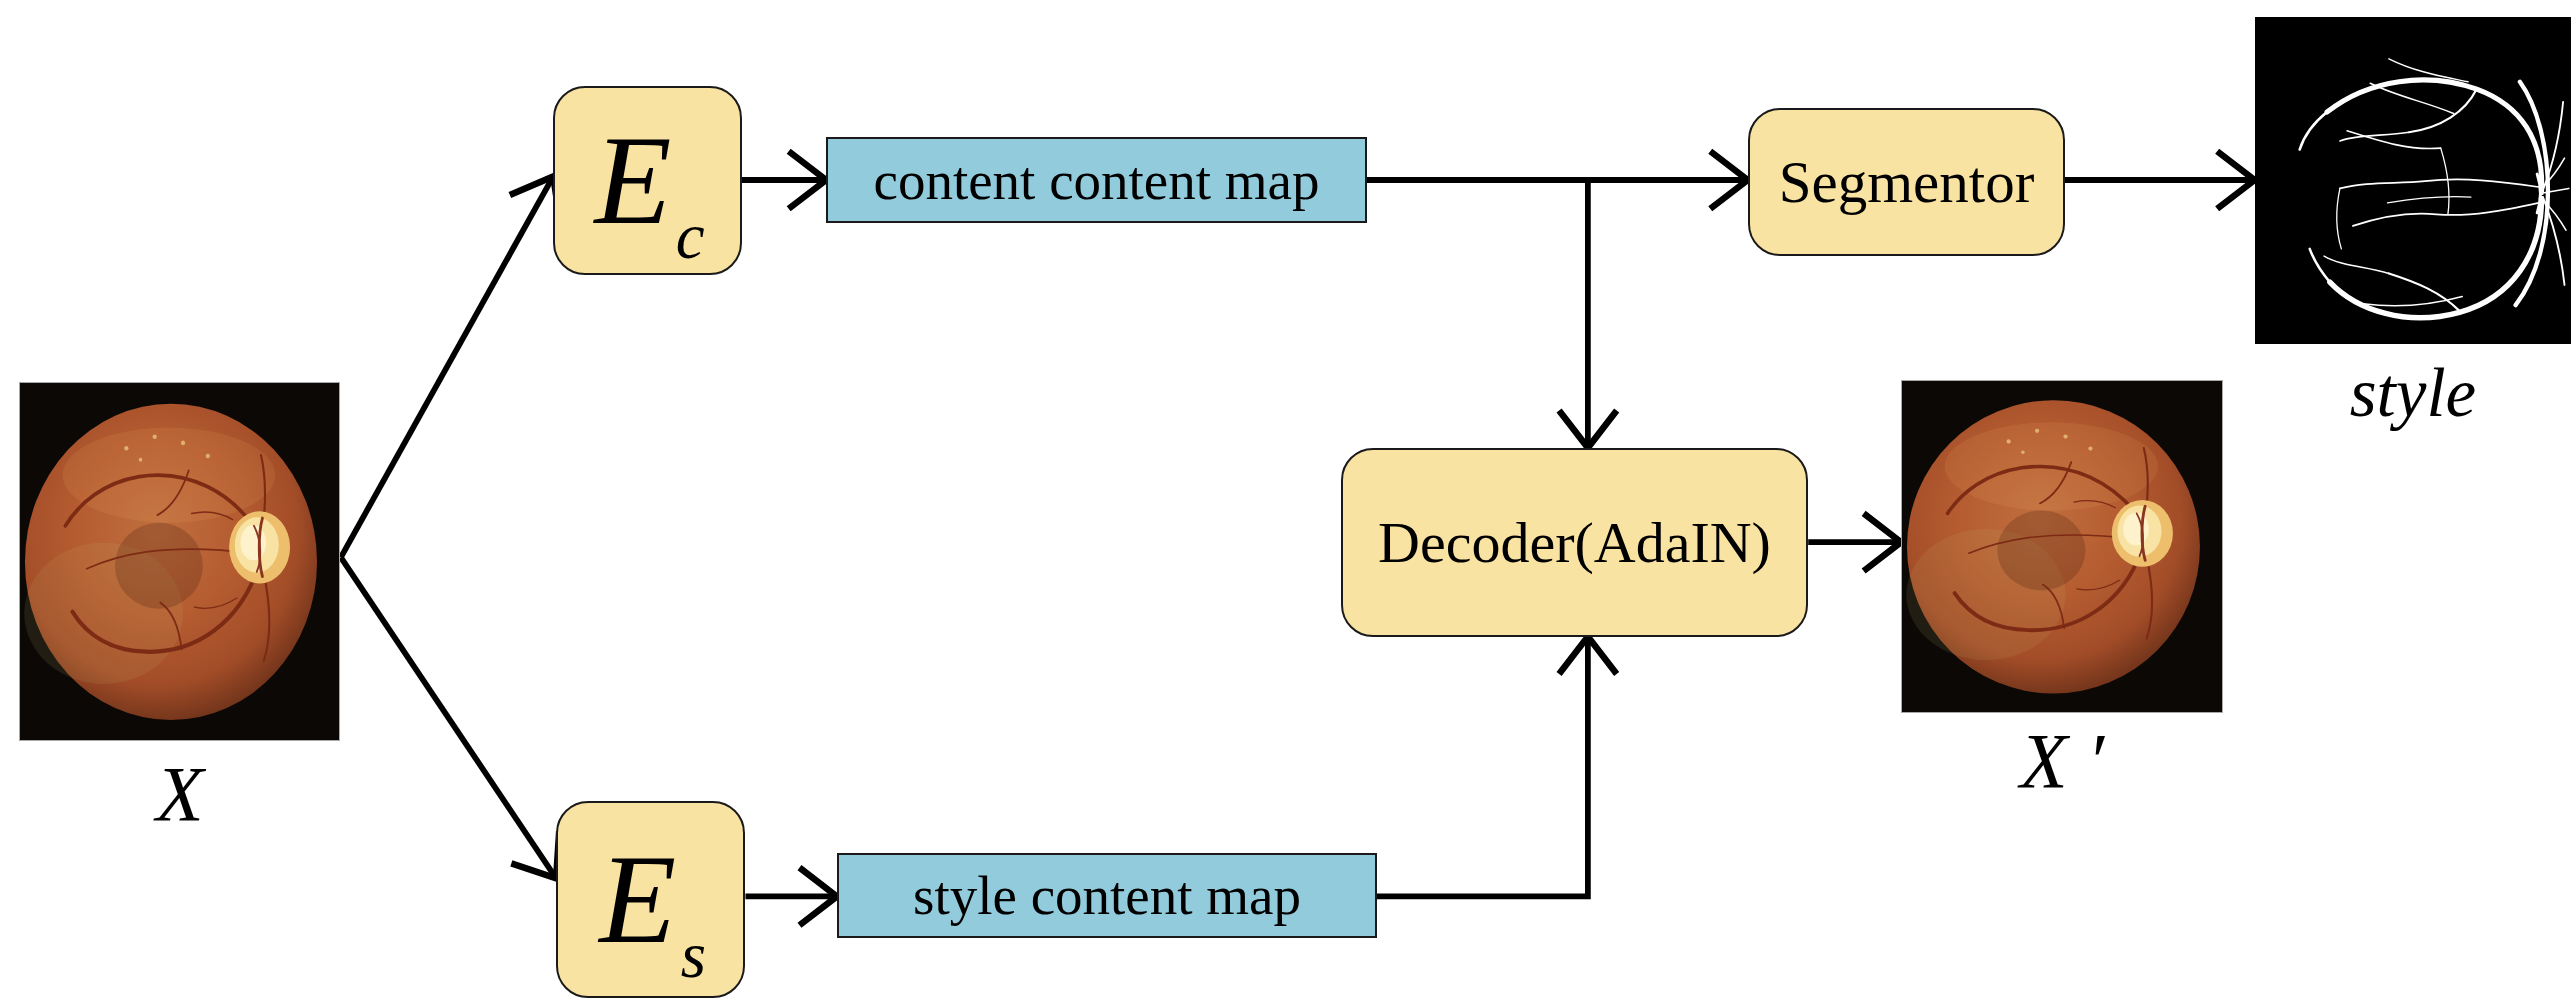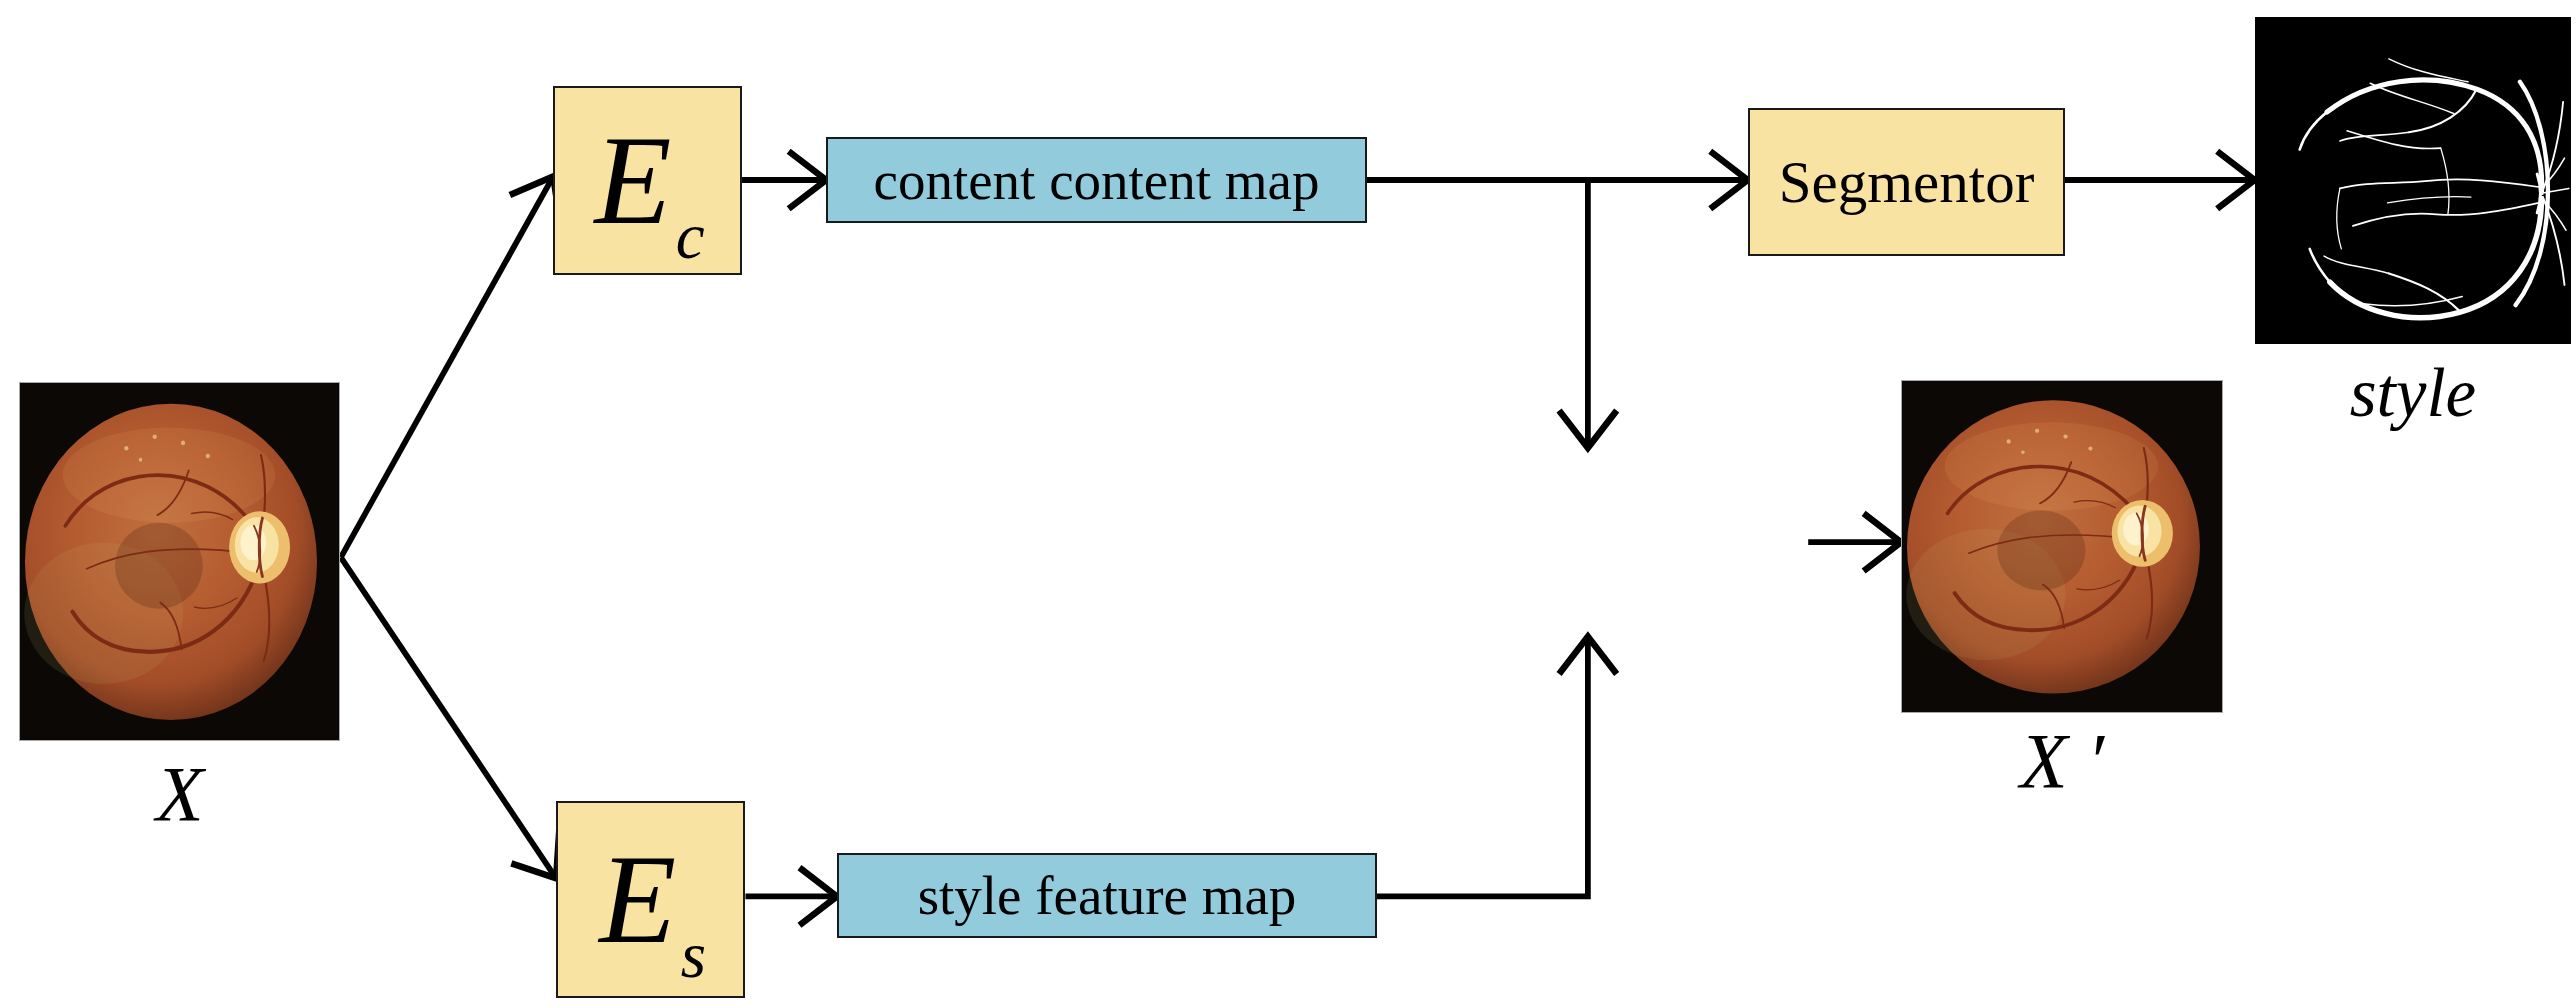--- a/index.html
+++ b/index.html
@@ -1,21 +1,21 @@
 <!DOCTYPE html>
 <html style="font-size:11.5px"><head>
 <meta charset="utf-8">
 <style>
   html,body{margin:0;padding:0;background:#ffffff;}
   .canvas{position:relative;width:2576px;height:1008px;background:#ffffff;overflow:hidden;
           font-family:"Liberation Serif","DejaVu Serif",serif;color:#000;}
   .lines{position:absolute;left:0;top:0;width:2576px;height:1008px;pointer-events:none;}
   .box{position:absolute;box-sizing:border-box;border:2.2px solid #1a1a1a;
        display:flex;align-items:center;justify-content:center;text-align:center;}
-  .yellow{background:#f9e3a2;}
+  .yellow{background:#f9e3a2;border-radius:32px;}
   .blue{background:#92cbdc;}
   .box-label{font-size:55px;line-height:1;white-space:nowrap;}
   .seg-label{font-size:59px;}
   .dec-label{font-size:58px;}
   .ewrap{white-space:nowrap;}
   .ebase{font-style:italic;font-size:126px;line-height:1;}
   .esub{font-style:italic;font-size:65px;line-height:1;position:relative;top:35px;left:4.3px;}
   .enc-c{left:553px;top:86px;width:189px;height:189px;}
   .enc-s{left:556px;top:801px;width:189px;height:197px;}
   .cmap{left:826px;top:137px;width:541px;height:86px;}
@@ -112,23 +112,26 @@
 
   <div class="box yellow enc-s">
     <span class="ewrap"><span class="ebase">E</span><span class="esub">s</span></span>
   </div>
 
   <div class="box blue cmap">
     <span class="box-label">content content map</span>
   </div>
 
   <div class="box blue smap">
-    <span class="box-label">style feature map</span>
+    <span class="box-label">style content map</span>
   </div>
 
+  <div class="box yellow decoder">
+    <span class="box-label dec-label">Decoder(AdaIN)</span>
+  </div>
 
   <div class="box yellow segmentor">
     <span class="box-label seg-label">Segmentor</span>
   </div>
 
   <div class="maskimg">
     <svg viewBox="0 0 439 454" preserveAspectRatio="none">
       <rect width="439" height="454" fill="#000000"></rect>
       <g stroke="#ffffff" fill="none" stroke-linecap="round" stroke-linejoin="round">
         <path d="M368,90 C418,160 424,320 362,400" stroke-width="6"></path>

